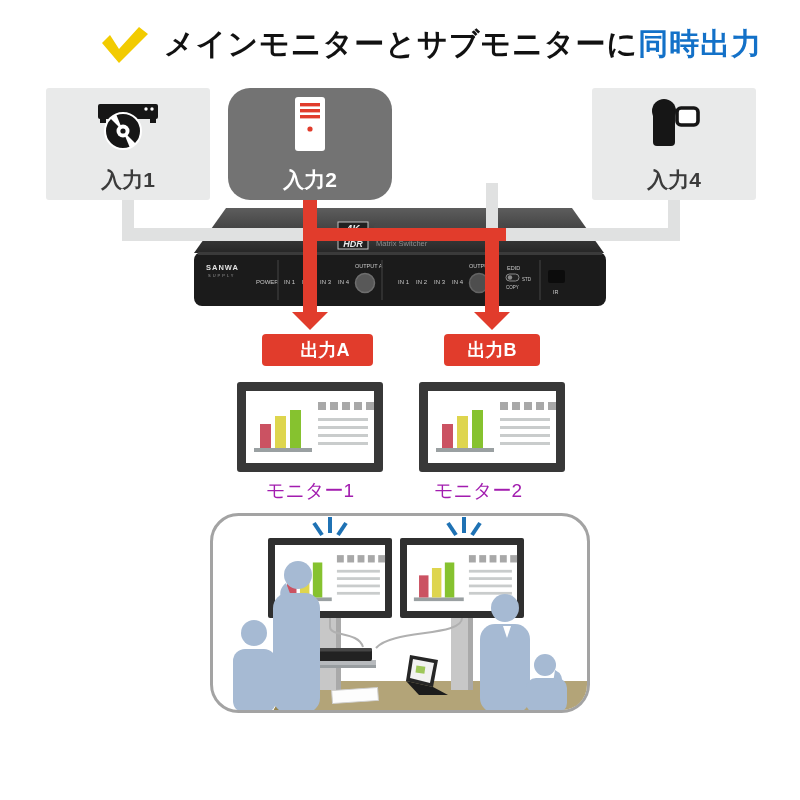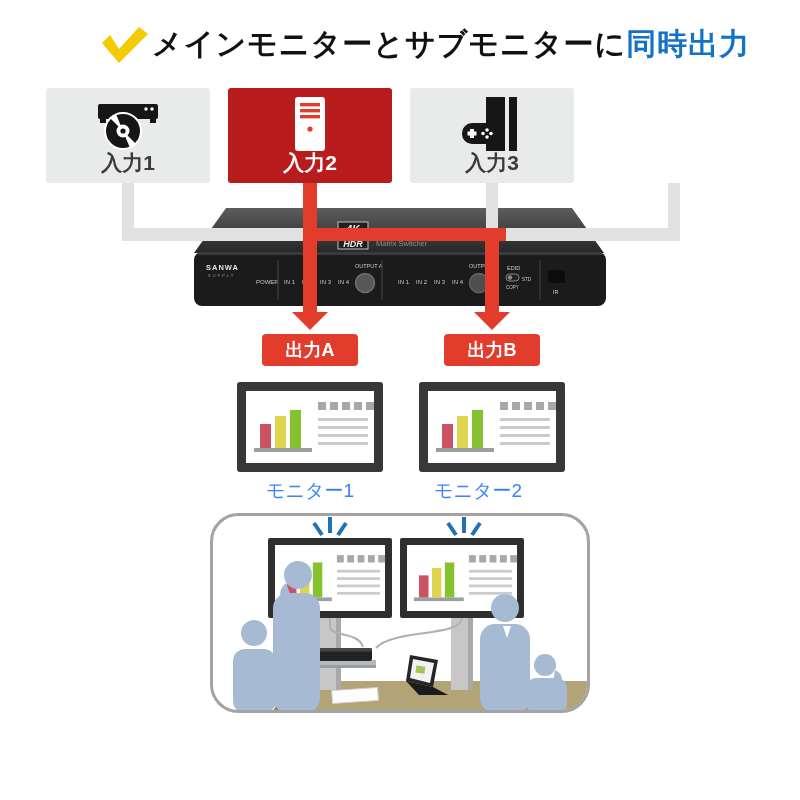--- a/index.html
+++ b/index.html
@@ -1,46 +1,46 @@
 <!DOCTYPE html>
 <html><head>
 <meta charset="utf-8">
 <style>
   html,body{margin:0;padding:0;background:#fff;}
   #canvas{position:relative;width:800px;height:800px;background:#fff;overflow:hidden;
           font-family:"Liberation Sans","DejaVu Sans",sans-serif;}
   .abs{position:absolute;}
 
   
-  #title-row{left:100px;top:24px;display:flex;align-items:center;gap:4px;}
+  #title-row{left:100px;top:24px;display:flex;align-items:center;gap:16px;}
   #title-text{font-size:30px;font-weight:bold;color:#111;letter-spacing:1px;white-space:nowrap;}
   #title-text .blue{color:#1371c8;}
 
   
-  .in-box{top:88px;width:164px;height:95px;background:#e9eaea;border-radius:3px;z-index:4;
+  .in-box{top:88px;width:164px;height:112px;background:#e9eaea;border-radius:3px;z-index:4;
           display:flex;flex-direction:column;align-items:center;justify-content:flex-end;}
   .in-box .ic{position:absolute;top:8px;left:50%;transform:translateX(-50%);}
   .in-label{font-size:21px;font-weight:bold;color:#3b3b3b;margin-bottom:6px;}
-  .in-box.hot{background:#b91c1c;}
+  .in-box.hot{background:#737373;border-radius:22px;}
   .in-box.hot .in-label{color:#fff;}
 
   
   .gray-line{background:#e0e1e1;z-index:2;}
   .red-line{background:#e13c2c;z-index:3;}
   .arrow-head{width:0;height:0;border-left:18px solid transparent;border-right:18px solid transparent;
               border-top:18px solid #e13c2c;z-index:3;}
 
   
   .out-chip{top:334px;width:96px;height:32px;background:#e13c2c;border-radius:4px;color:#fff;
             font-size:18px;font-weight:bold;display:flex;align-items:center;justify-content:center;z-index:4;}
 
   
   .monitor{top:382px;width:146px;height:90px;background:#fff;border:9px solid #383838;border-radius:3px;
            box-sizing:border-box;display:flex;align-items:center;justify-content:center;}
-  .mon-label{top:478px;width:146px;text-align:center;font-size:19px;color:#3b82f6;}
+  .mon-label{top:478px;width:146px;text-align:center;font-size:19px;color:#a21caf;}
 
   
   #note{left:16px;top:733px;width:772px;font-size:19px;line-height:1.4;color:#1b1b1b;
         padding-left:24px;text-indent:-24px;}
 
   svg text{font-family:"Liberation Sans","DejaVu Sans",sans-serif;}
 </style>
 </head>
 <body>
 
@@ -98,35 +98,29 @@
     <svg class="ic" width="64" height="58" viewBox="0 0 64 58">
       <rect x="17" y="1" width="30" height="54" rx="3" fill="#fff"></rect>
       <rect x="22" y="7" width="20" height="3.4" fill="#e13c2c"></rect>
       <rect x="22" y="13" width="20" height="3.4" fill="#e13c2c"></rect>
       <rect x="22" y="19" width="20" height="3.4" fill="#e13c2c"></rect>
       <circle cx="32" cy="33" r="2.6" fill="#e13c2c"></circle>
     </svg>
     <div class="in-label">入力2</div>
   </div>
 
-  <div class="abs in-box" style="left:410px;">
+
+  <div class="abs in-box" style="left:592px;">
     <svg class="ic" width="64" height="58" viewBox="0 0 64 58">
-      <rect x="26" y="1" width="19" height="54" fill="#161616"></rect>
-      <rect x="49" y="1" width="8" height="54" fill="#161616"></rect>
-      <rect x="2" y="27" width="36" height="21" rx="10" fill="#161616"></rect>
-      <rect x="10" y="33" width="4" height="9" fill="#fff"></rect>
-      <rect x="7.5" y="35.5" width="9" height="4" fill="#fff"></rect>
-      <circle cx="27" cy="34" r="1.8" fill="#fff"></circle>
-        <circle cx="31" cy="37.5" r="1.8" fill="#fff"></circle>
-      <circle cx="27" cy="41" r="1.8" fill="#fff"></circle>
-        <circle cx="23" cy="37.5" r="1.8" fill="#fff"></circle>
-    </svg>
-    <div class="in-label">入力3</div>
-  </div>
-
+      <circle cx="22" cy="15" r="12" fill="#161616"></circle>
+      <rect x="11" y="14" width="22" height="36" rx="4" fill="#161616"></rect>
+      <rect x="35" y="12" width="21" height="17" rx="4" fill="#fff" stroke="#161616" stroke-width="3.6"></rect>
+    </svg>
+    <div class="in-label">入力4</div>
+  </div>
 
   <svg class="abs" style="left:192px;top:208px;z-index:1;" width="416" height="102" viewBox="0 0 416 102">
     <defs>
       <linearGradient id="topgrad" x1="0" y1="0" x2="0" y2="1">
         <stop offset="0" stop-color="#5d5d5d"></stop>
           <stop offset="1" stop-color="#262626"></stop>
       </linearGradient>
     </defs>
     <polygon points="34,0 380,0 412,45 2,45" fill="url(#topgrad)"></polygon>
     <rect x="2" y="44" width="412" height="54" rx="8" fill="#1b1b1b"></rect>
@@ -175,21 +169,21 @@
   <div class="abs gray-line" style="left:486px;top:183px;width:12px;height:58px;"></div>
   <div class="abs gray-line" style="left:668px;top:183px;width:12px;height:58px;"></div>
   <div class="abs gray-line" style="left:122px;top:228px;width:558px;height:13px;"></div>
 
   <div class="abs red-line" style="left:303px;top:183px;width:14px;height:131px;"></div>
   <div class="abs red-line" style="left:303px;top:228px;width:203px;height:13px;"></div>
   <div class="abs red-line" style="left:485px;top:228px;width:14px;height:86px;"></div>
   <div class="abs arrow-head" style="left:292px;top:312px;"></div>
   <div class="abs arrow-head" style="left:474px;top:312px;"></div>
 
-  <div class="abs out-chip" style="left:262px;">出力A</div>
+  <div class="abs out-chip" style="left:262px;padding-left:15px;">出力A</div>
   <div class="abs out-chip" style="left:444px;">出力B</div>
 
   <div class="abs monitor" style="left:237px;">
     <svg width="128" height="72" viewBox="0 0 128 72">
         <use href="#screen-motif"></use>
       </svg>
   </div>
   <div class="abs monitor" style="left:419px;">
     <svg width="128" height="72" viewBox="0 0 128 72">
         <use href="#screen-motif"></use>

